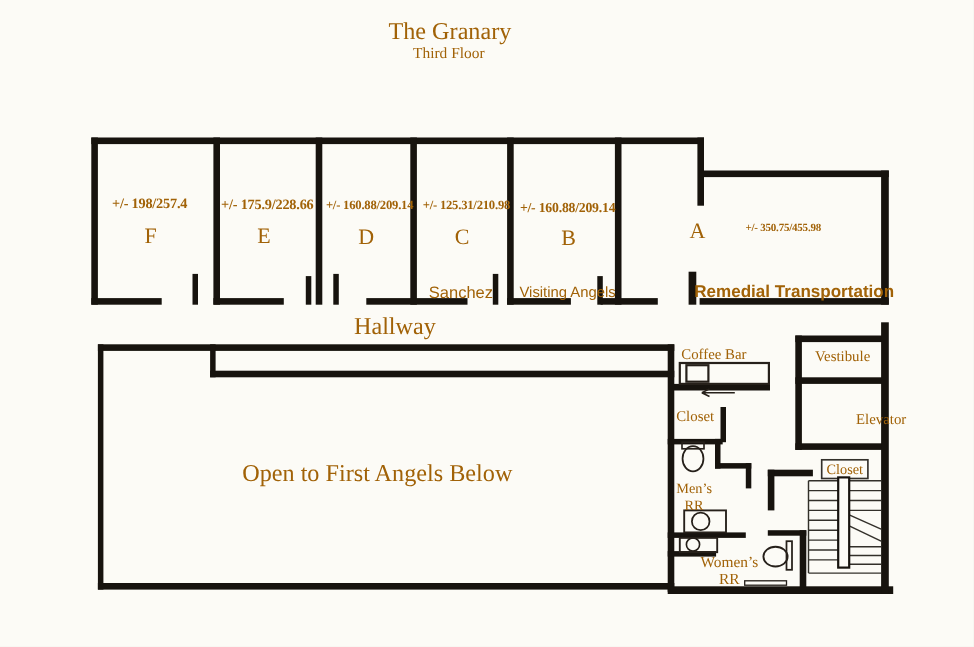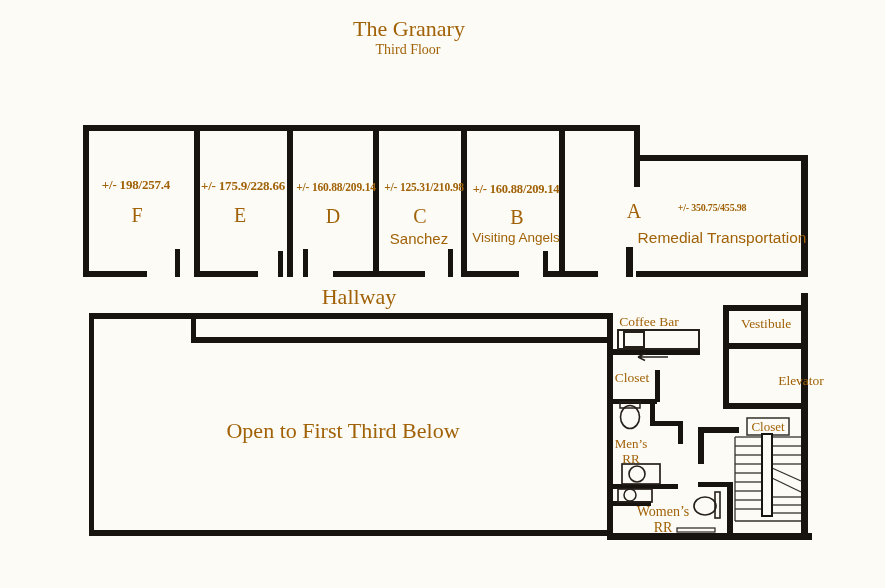--- a/index.html
+++ b/index.html
@@ -13,24 +13,24 @@
   .lbl{position:absolute;transform:translate(-50%,-50%);white-space:nowrap;text-align:center;line-height:1.12;}
   .t-main{font-size:22px;}
   .t-sub{font-size:14px;}
   .letter{font-size:20px;}
   .meas{font-weight:bold;font-size:13px;letter-spacing:-0.2px;}
   .meas-sm{font-size:11.5px;}
   .meas-b{font-size:12.5px;}
   .meas-a{font-size:10px;}
   .big{font-size:22px;}
   .tenant-serif{font-size:13.5px;white-space:normal;width:80px;}
-  .sans{font-family:"Liberation Sans","DejaVu Sans",sans-serif;}
+  .sans{font-family:"Liberation Sans","DejaVu Sans",sans-serif;margin-top:28px;}
   .tenant-c{font-size:15px;}
   .tenant-b{font-size:13.5px;}
-  .tenant-a{font-size:15.5px;font-weight:normal;}
+  .tenant-a{font-size:15.5px;font-weight:bold;}
   .room-small{font-size:13.5px;}
   .rr{font-size:13px;white-space:pre-line;}
   .rr-w{font-size:14px;white-space:pre-line;}
   .stairs-lbl{font-size:13px;}
 </style>
 </head>
 <body>
 
 <div id="canvas">
 
@@ -154,21 +154,21 @@
 
   <div class="lbl meas meas-b" style="left:516px;top:189px">+/- 160.88/209.14</div>
   <div class="lbl letter" style="left:517px;top:217px">B</div>
   <div class="lbl sans tenant-b" style="left:516px;top:238px">Visiting Angels</div>
 
   <div class="lbl letter" style="left:634px;top:211px">A</div>
   <div class="lbl meas meas-a" style="left:712px;top:208px">+/- 350.75/455.98</div>
   <div class="lbl sans tenant-a" style="left:722px;top:238px">Remedial Transportation</div>
 
   <div class="lbl big" style="left:359px;top:297px">Hallway</div>
-  <div class="lbl big" style="left:343px;top:431px">Open to First Third Below</div>
+  <div class="lbl big" style="left:343px;top:431px">Open to First Angels Below</div>
 
   <div class="lbl room-small" style="left:649px;top:322px">Coffee Bar</div>
   <div class="lbl room-small" style="left:632px;top:378px">Closet</div>
   <div class="lbl rr" style="left:631px;top:452px">Men’s
 RR</div>
   <div class="lbl rr-w" style="left:663px;top:520px">Women’s
 RR</div>
   <div class="lbl stairs-lbl" style="left:768px;top:427px">Closet</div>
   <div class="lbl room-small" style="left:766px;top:324px">Vestibule</div>
   <div class="lbl room-small" style="left:801px;top:381px">Elevator</div>

